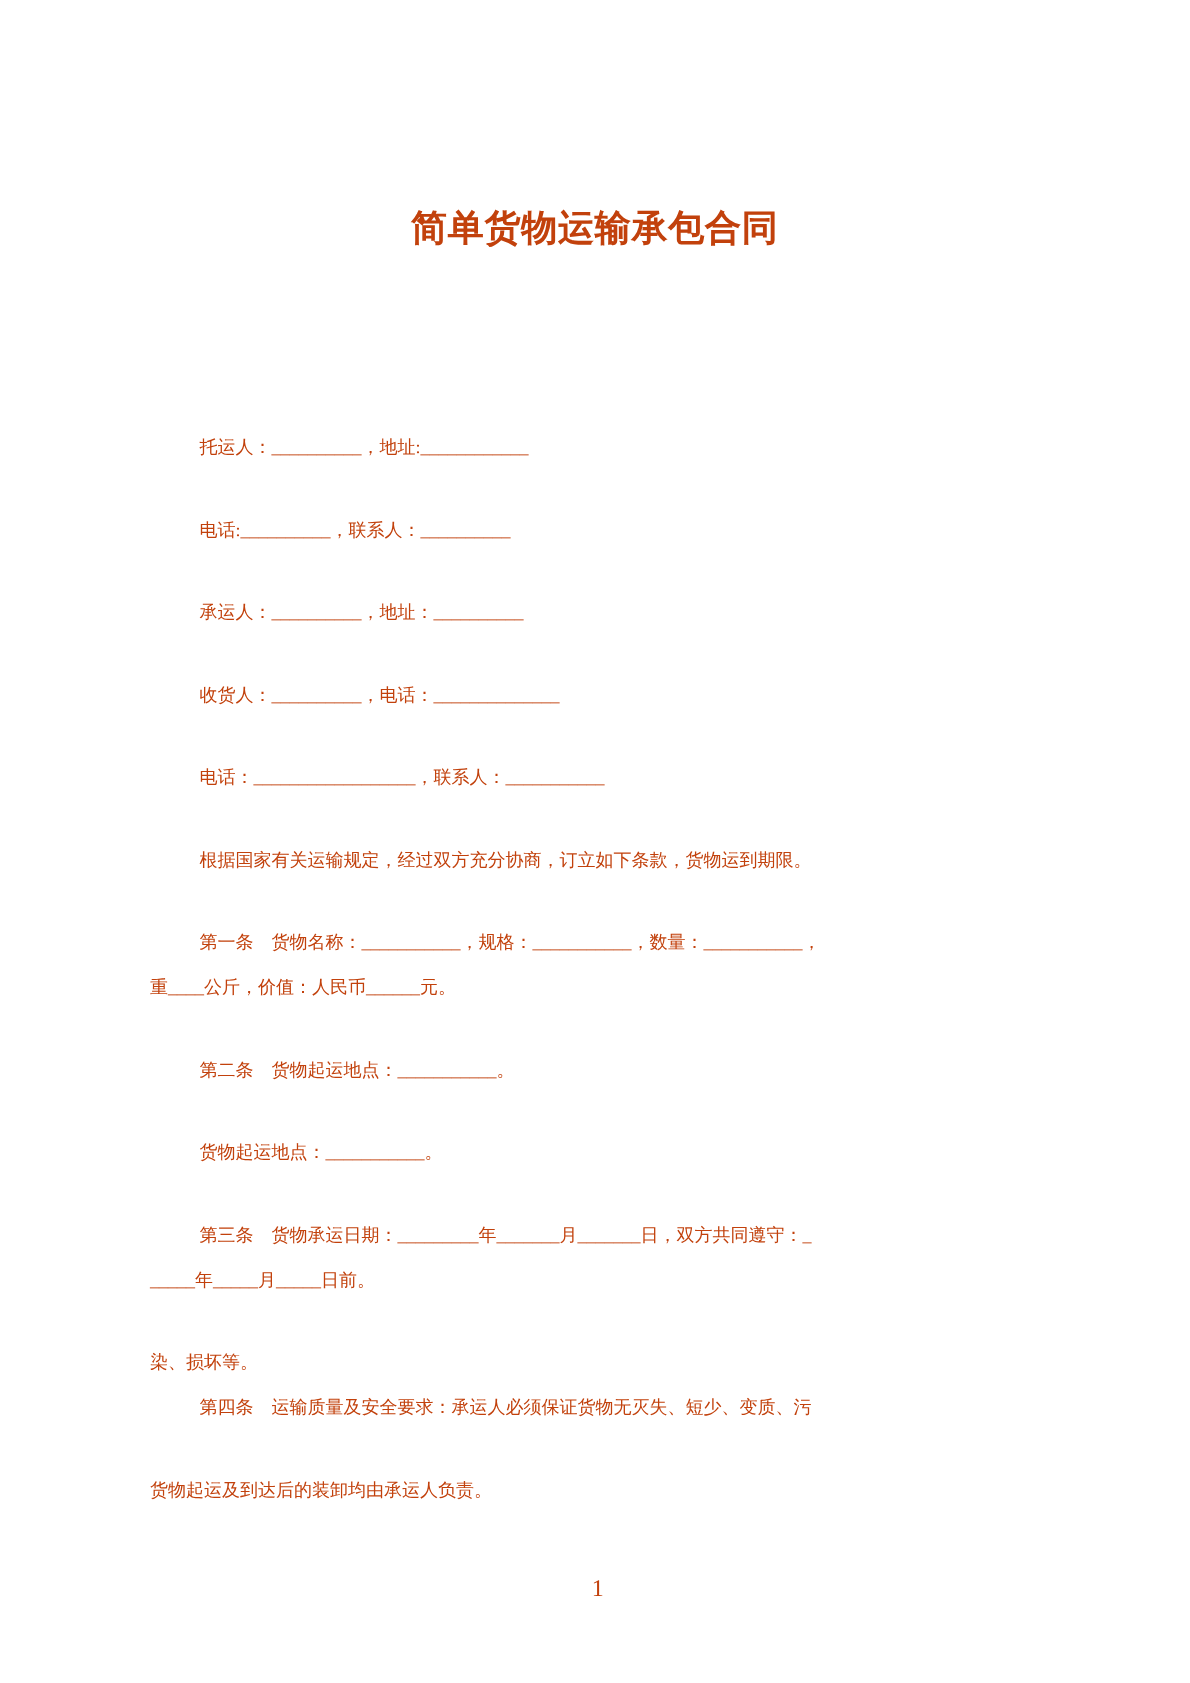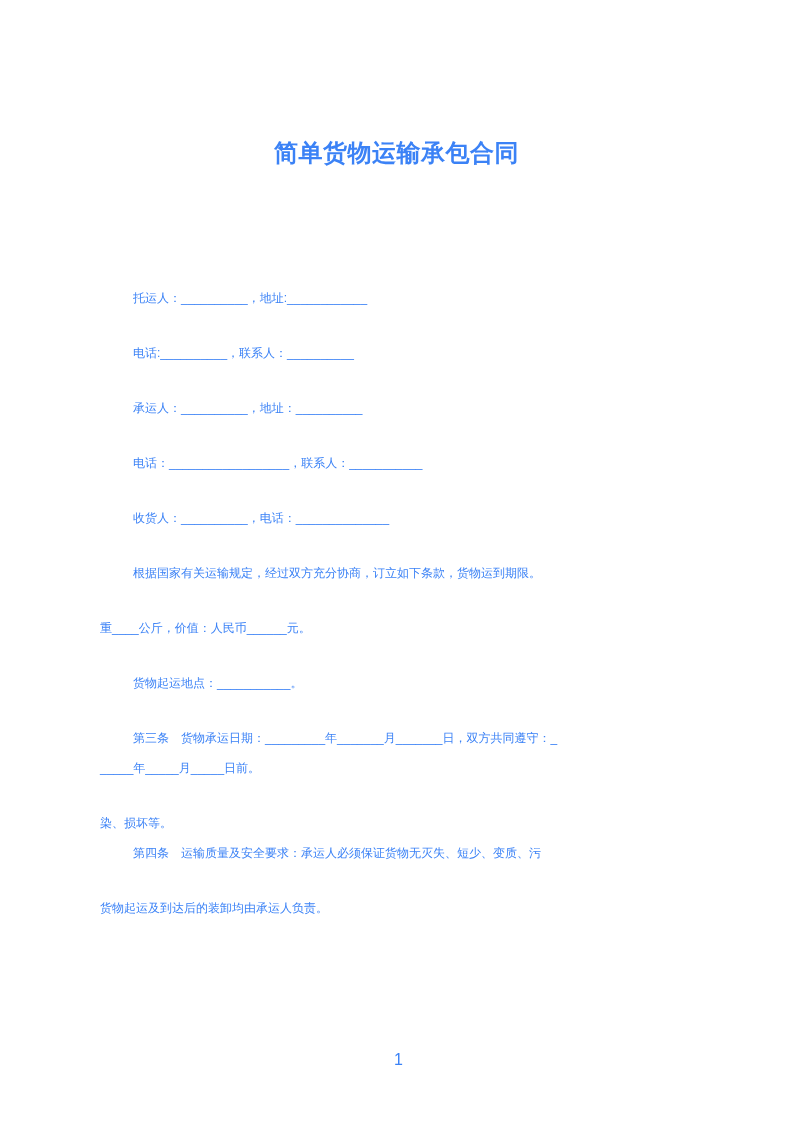--- a/index.html
+++ b/index.html
@@ -2,22 +2,22 @@
 <html><head>
 <meta charset="utf-8">
 <style>
   * { box-sizing: border-box; }
   html, body { margin: 0; padding: 0; background: #ffffff; }
   .page {
     position: relative;
     width: 793px;
     height: 1122px;
     background: #ffffff;
-    color: #3b82f6;
-    font-family: Liberation Sans, sans-serif;
+    color: #c2410c;
+    font-family: Liberation Serif, serif;
     overflow: hidden;
   }
   .title {
     position: absolute;
     top: 139px;
     left: 98px;
     width: 597px;
     margin: 0;
     text-align: center;
     font-size: 24px;
@@ -64,35 +64,39 @@
 
     <div class="para">
       <div class="ln indent">电话:__________，联系人：__________</div>
     </div>
 
     <div class="para">
       <div class="ln indent">承运人：__________，地址：__________</div>
     </div>
 
     <div class="para">
-      <div class="ln indent">电话：__________________，联系人：___________</div>
+      <div class="ln indent">收货人：__________，电话：______________</div>
     </div>
 
     <div class="para">
-      <div class="ln indent">收货人：__________，电话：______________</div>
+      <div class="ln indent">电话：__________________，联系人：___________</div>
     </div>
 
     <div class="para">
       <div class="ln indent">根据国家有关运输规定，经过双方充分协商，订立如下条款，货物运到期限。</div>
     </div>
 
     <div class="para">
+      <div class="ln indent">第一条　货物名称：___________，规格：___________，数量：___________，</div>
       <div class="ln">重____公斤，价值：人民币______元。</div>
     </div>
 
+    <div class="para">
+      <div class="ln indent">第二条　货物起运地点：___________。</div>
+    </div>
 
     <div class="para">
       <div class="ln indent">货物起运地点：___________。</div>
     </div>
 
     <div class="para">
       <div class="ln indent">第三条　货物承运日期：_________年_______月_______日，双方共同遵守：_</div>
       <div class="ln">_____年_____月_____日前。</div>
     </div>
 

